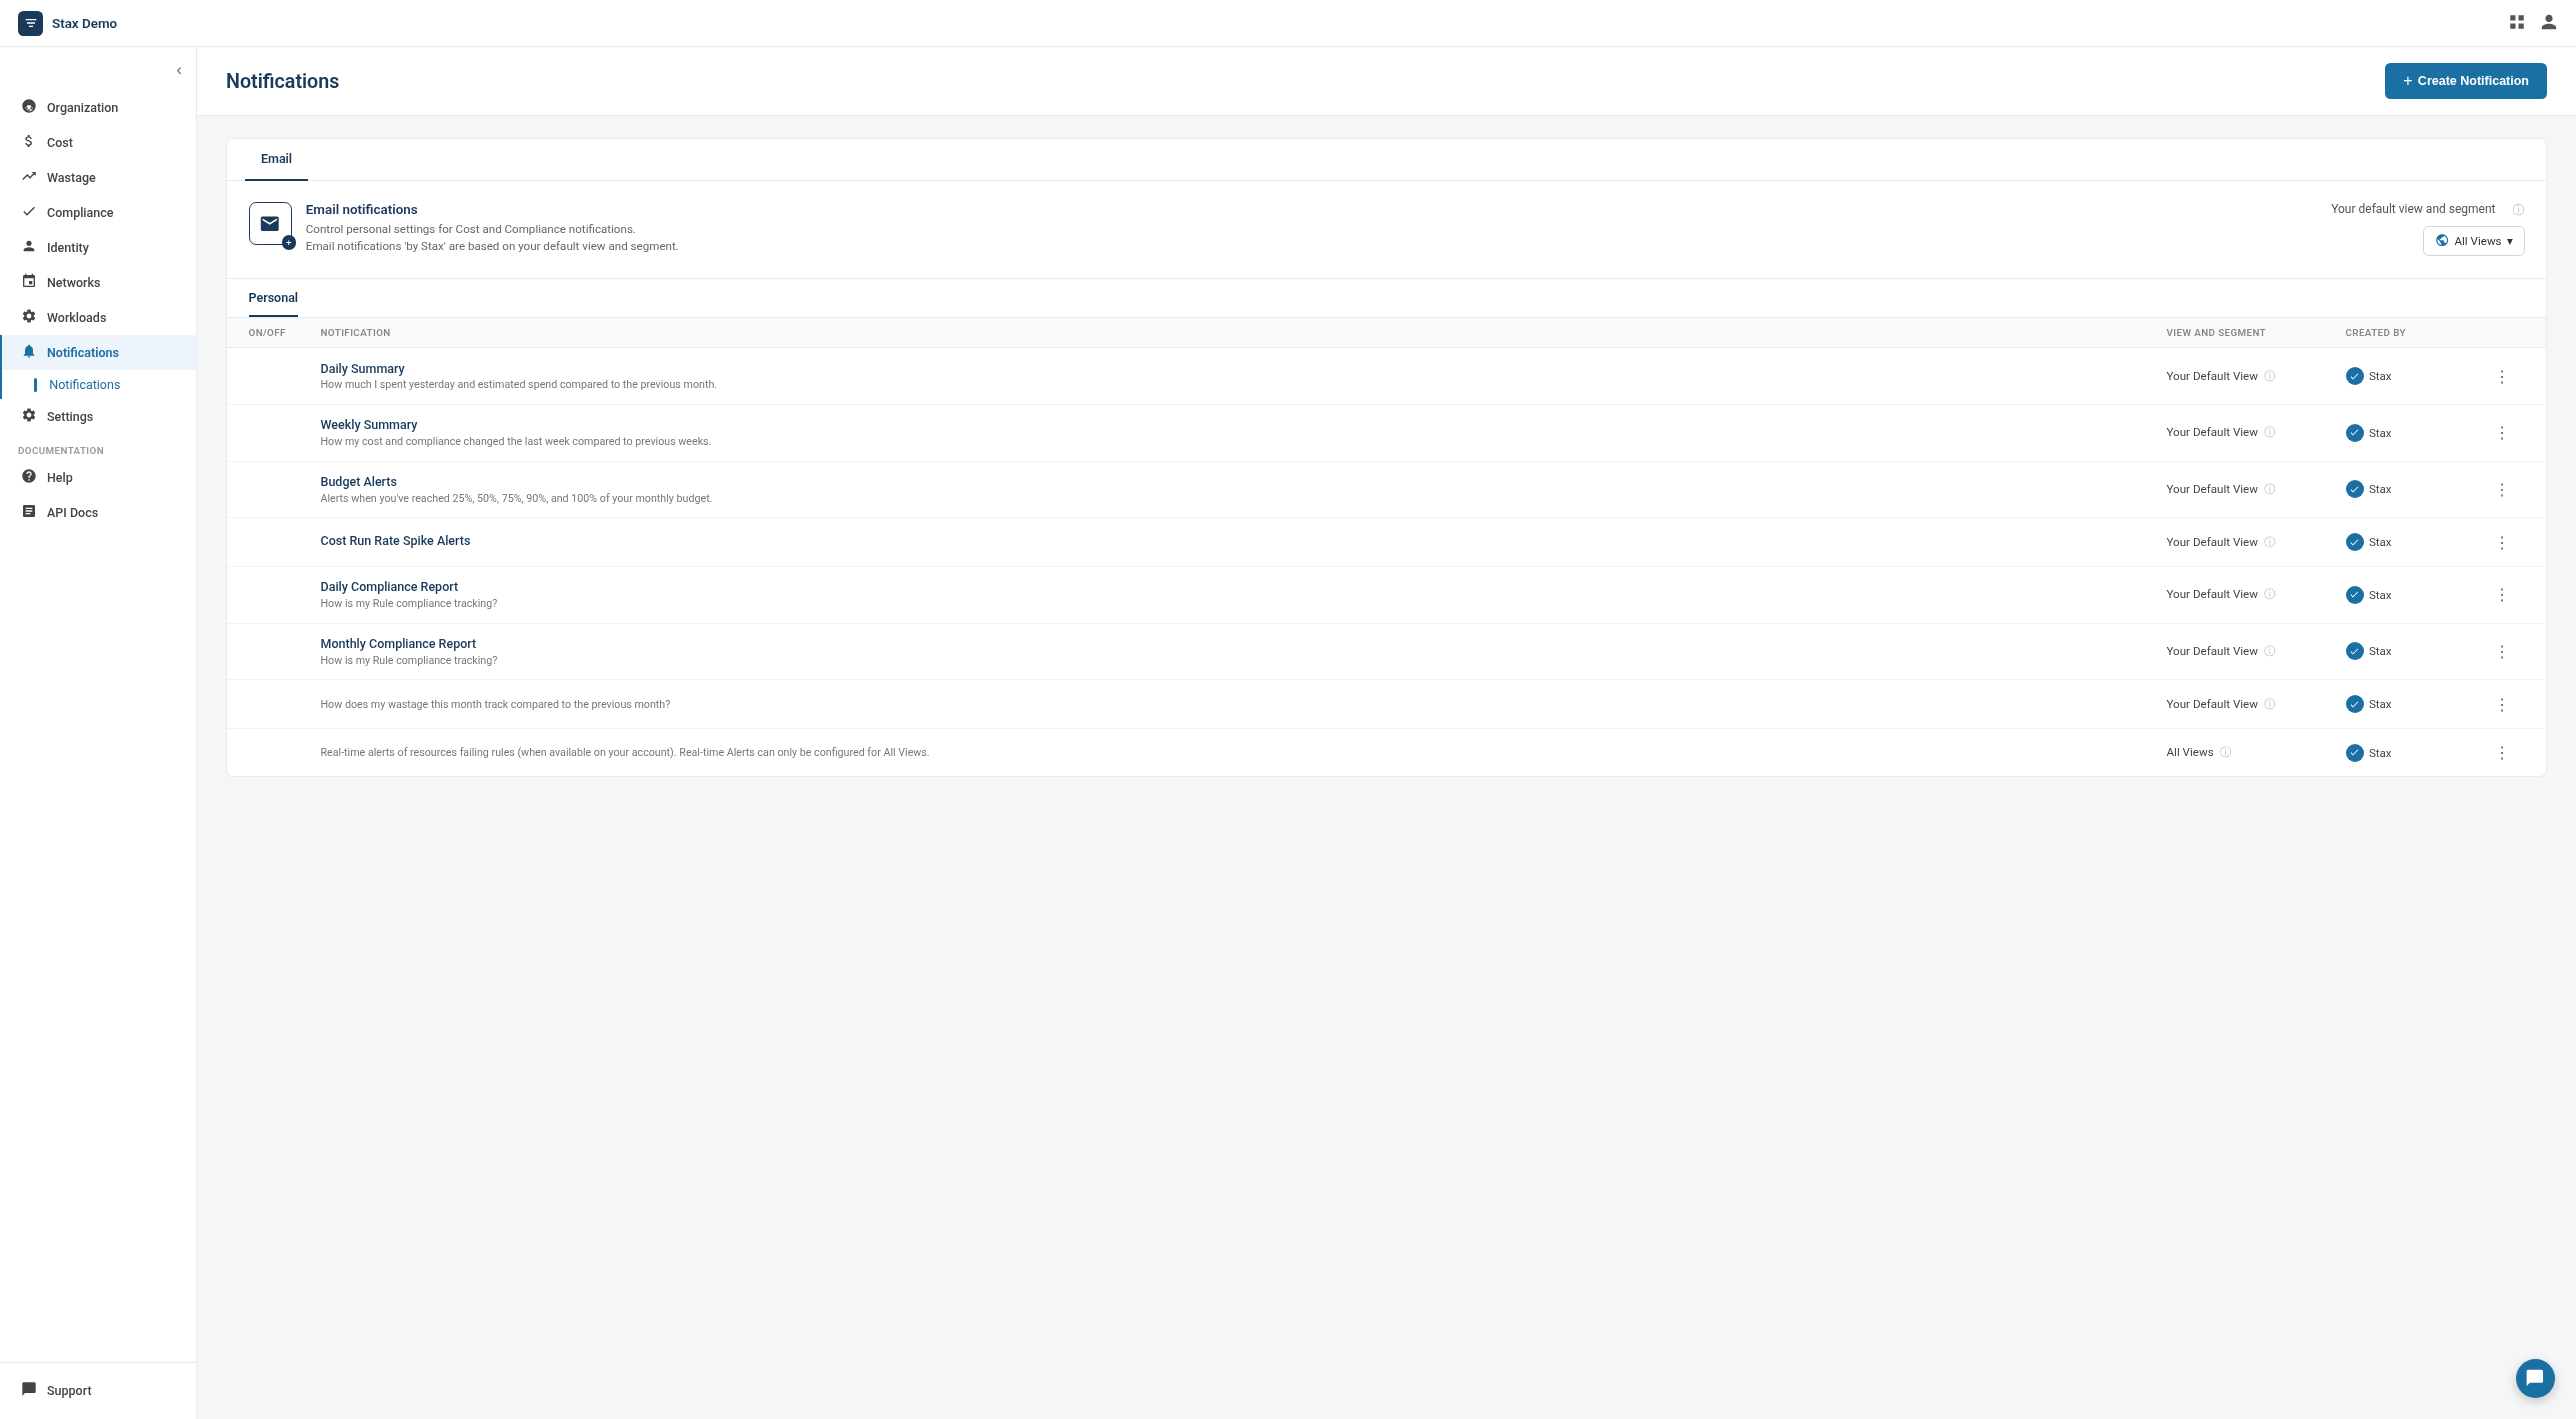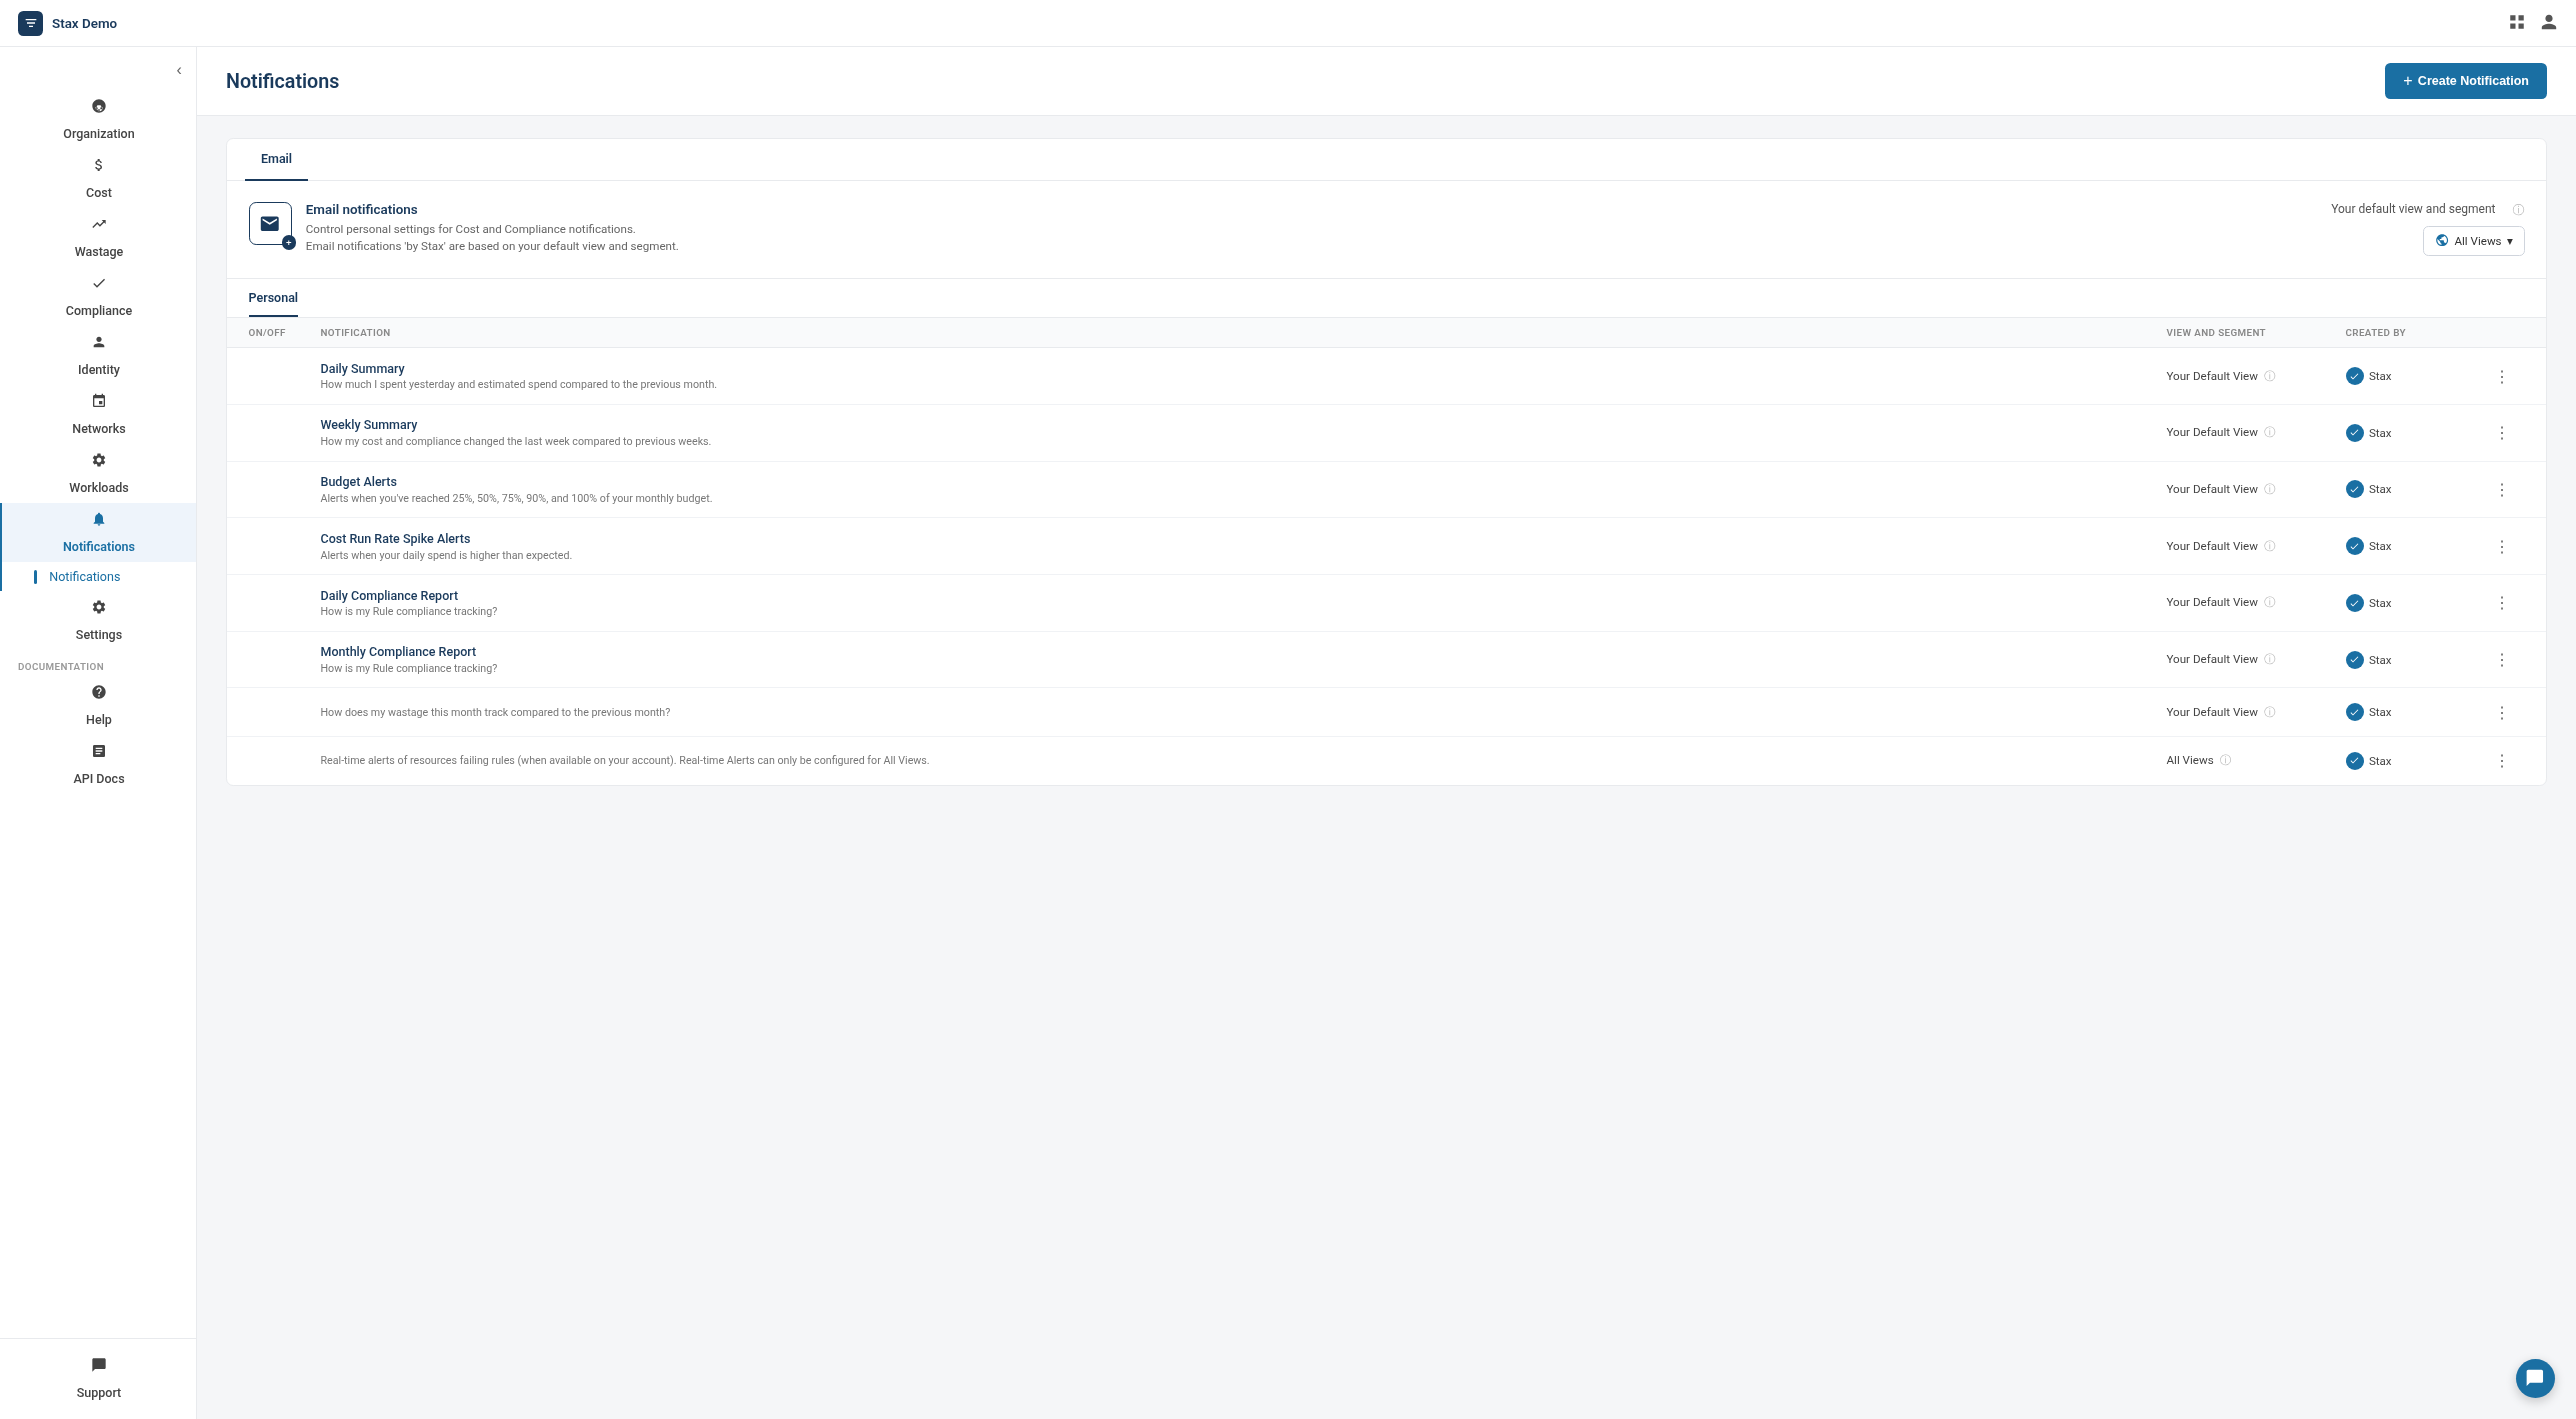--- a/index.html
+++ b/index.html
@@ -15,21 +15,21 @@
     .topbar-icon { color: #555; cursor: pointer; }
 
     
     .layout { display: flex; flex: 1; overflow: hidden; }
 
     
     .sidebar { width: 197px; background: #fff; border-right: 0.9px solid #e8eaed; display: flex; flex-direction: column; overflow-y: auto; flex-shrink: 0; }
     .sidebar-toggle { padding: 14.3px 14.3px 7.2px; display: flex; justify-content: flex-end; }
     .sidebar-toggle-btn { background: none; border: none; cursor: pointer; color: #666; font-size: 16px; }
     .sidebar-nav { flex: 1; padding: 3.6px 0; }
-    .sidebar-item { display: flex; align-items: center; gap: 9px; padding: 8px 18px; cursor: pointer; color: #444; font-size: 12.5px; font-weight: 500; border-left: 2.7px solid transparent; flex-direction: column; }
+    .sidebar-item { display: flex; align-items: center; gap: 9px; padding: 8px 18px; cursor: pointer; color: #444; font-size: 12.5px; font-weight: 500; border-left: 2.7px solid transparent; }
     .sidebar-item.active { color: #1a6fa3; border-left-color: #1a6fa3; background: #eef4fb; }
     .sidebar-item .icon { width: 18px; text-align: center; font-size: 14.3px; }
     .sidebar-sub-item { display: flex; align-items: center; gap: 9px; padding: 7.2px 18px 7.2px 32px; cursor: pointer; font-size: 12.5px; color: #444; border-left: 2.7px solid transparent; }
     .sidebar-sub-item.active { color: #1a6fa3; border-left-color: #1a6fa3; }
     .sidebar-sub-item .sub-indicator { width: 2.7px; height: 14.3px; background: #1a6fa3; border-radius: 1.8px; margin-right: 3.6px; }
     .sidebar-section-label { font-size: 9.8px; font-weight: 600; color: #999; padding: 10.7px 18px 3.6px; text-transform: uppercase; letter-spacing: 0.4px; }
     .sidebar-bottom { padding: 10.7px 0; border-top: 0.9px solid #e8eaed; margin-top: auto; }
 
     
     .main { flex: 1; overflow-y: auto; padding: 0; }
@@ -394,21 +394,20 @@
   </div>
               <div class="notif-row">
     <div>
       <label class="toggle">
         <input type="checkbox" checked="" style="">
         <span class="toggle-slider on-dark"></span>
       </label>
     </div>
     <div>
       <div class="notif-name">Cost Run Rate Spike Alerts</div>
-      <div class="notif-desc">Alerts when your daily spend is higher than expected.</div>
     </div>
     <div class="view-seg">
       <span>Your Default View</span>
       <span class="info-icon">ⓘ</span>
     </div>
     <div class="creator">
       <div class="creator-badge">
         <svg viewBox="0 0 24 24">
                       <path d="M9 16.17L4.83 12l-1.42 1.41L9 19 21 7l-1.41-1.41z"></path>
                     </svg>

